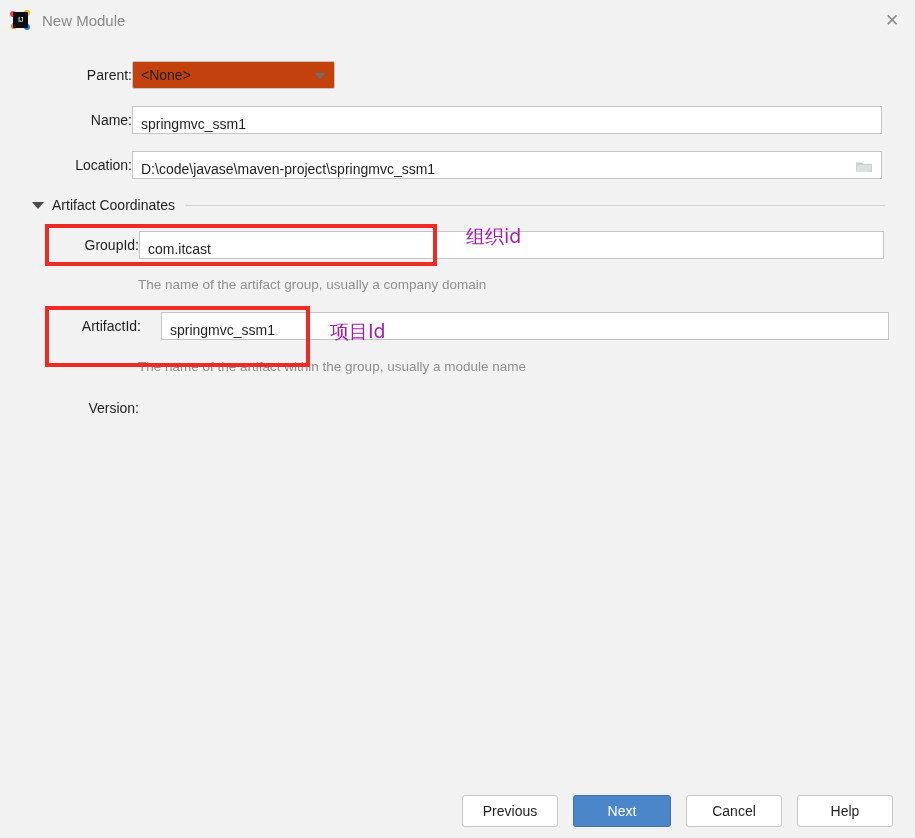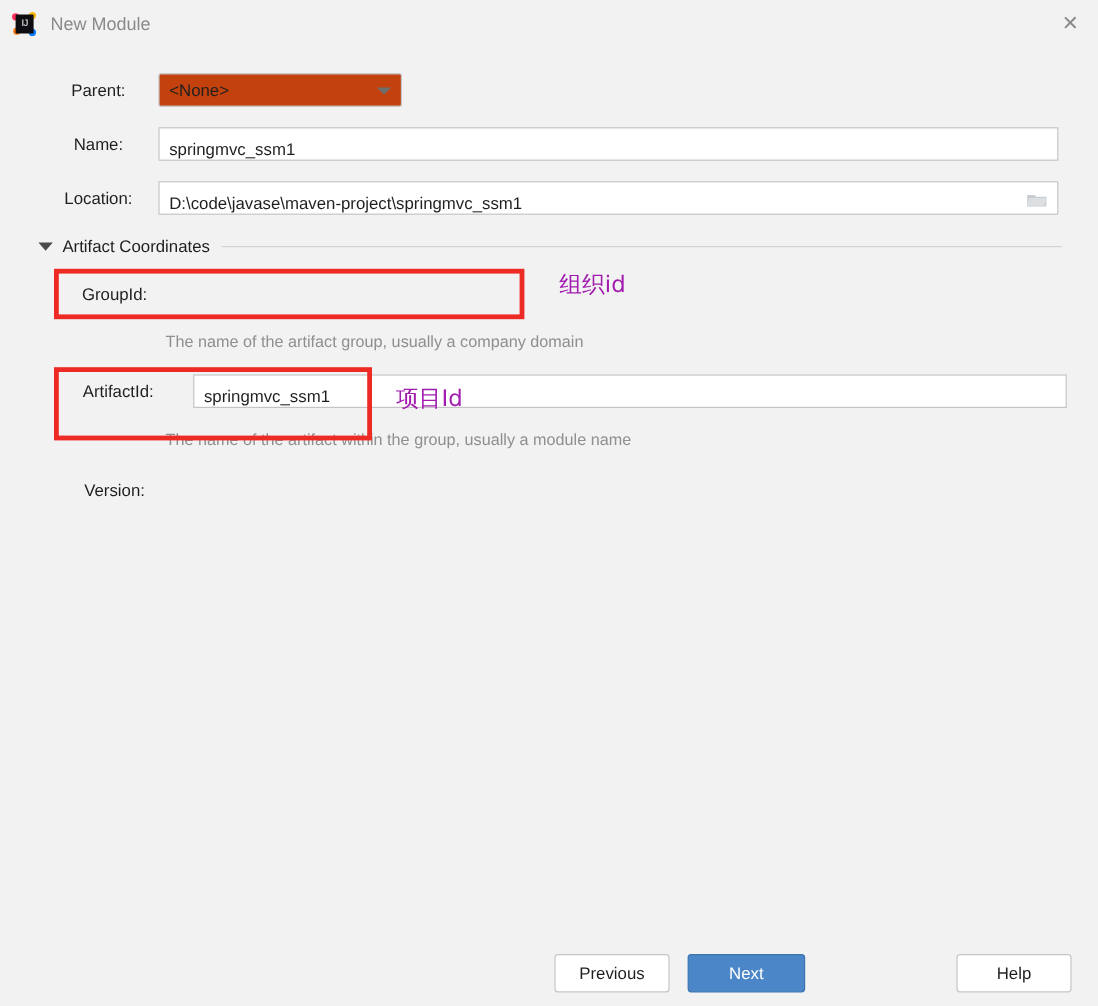--- a/index.html
+++ b/index.html
@@ -73,21 +73,21 @@
     cursor: pointer;
   }
 
   
   .row {
     position: absolute;
     display: flex;
     align-items: center;
   }
   .lbl {
-    text-align: center;
+    text-align: right;
     font-size: 14px;
     color: #1f1f1f;
   }
   .field {
     box-sizing: border-box;
     background: #ffffff;
     border: 1px solid #c4c4c4;
     height: 28px;
     line-height: 26px;
     padding: 4px 8px;
@@ -248,20 +248,21 @@
 </div>
 
 <div class="section">
   <div class="tri"></div>
   <div class="section-title">Artifact Coordinates</div>
   <div class="section-line"></div>
 </div>
 
 <div class="row" style="left:52px; top:230px; width:833px; height:30px;">
   <div class="lbl" style="width:87px;">GroupId:</div>
+  <div class="field" style="width:745px;">com.itcast</div>
 </div>
 <div class="hint" style="left:138px; top:277px;">The name of the artifact group, usually a company domain</div>
 
 <div class="row" style="left:56px; top:311px; width:833px; height:30px;gap:20px;">
   <div class="lbl" style="width:87px;">ArtifactId:</div>
   <div class="field" style="width:745px;">springmvc_ssm1</div>
 </div>
 <div class="hint" style="left:138px; top:359px;">The name of the artifact within the group, usually a module name</div>
 
 <div class="row" style="left:52px; top:393px; width:833px; height:30px;">
@@ -270,14 +271,15 @@
 
 <div class="redbox" style="left:45px; top:224px; width:392px; height:42px;"></div>
 <div class="redtext" style="left:466px; top:224px;">组织id</div>
 
 <div class="redbox" style="left:45px; top:306px; width:265px; height:61px;"></div>
 <div class="redtext" style="left:330px; top:319px;">项目Id</div>
 
 <div class="btnbar">
   <div class="btn" style="left:462px; top:0; width:96px;">Previous</div>
   <div class="btn primary" style="left:573px; top:0; width:98px;">Next</div>
+  <div class="btn" style="left:686px; top:0; width:96px;">Cancel</div>
   <div class="btn" style="left:797px; top:0; width:96px;">Help</div>
 </div>
 
 </body></html>

